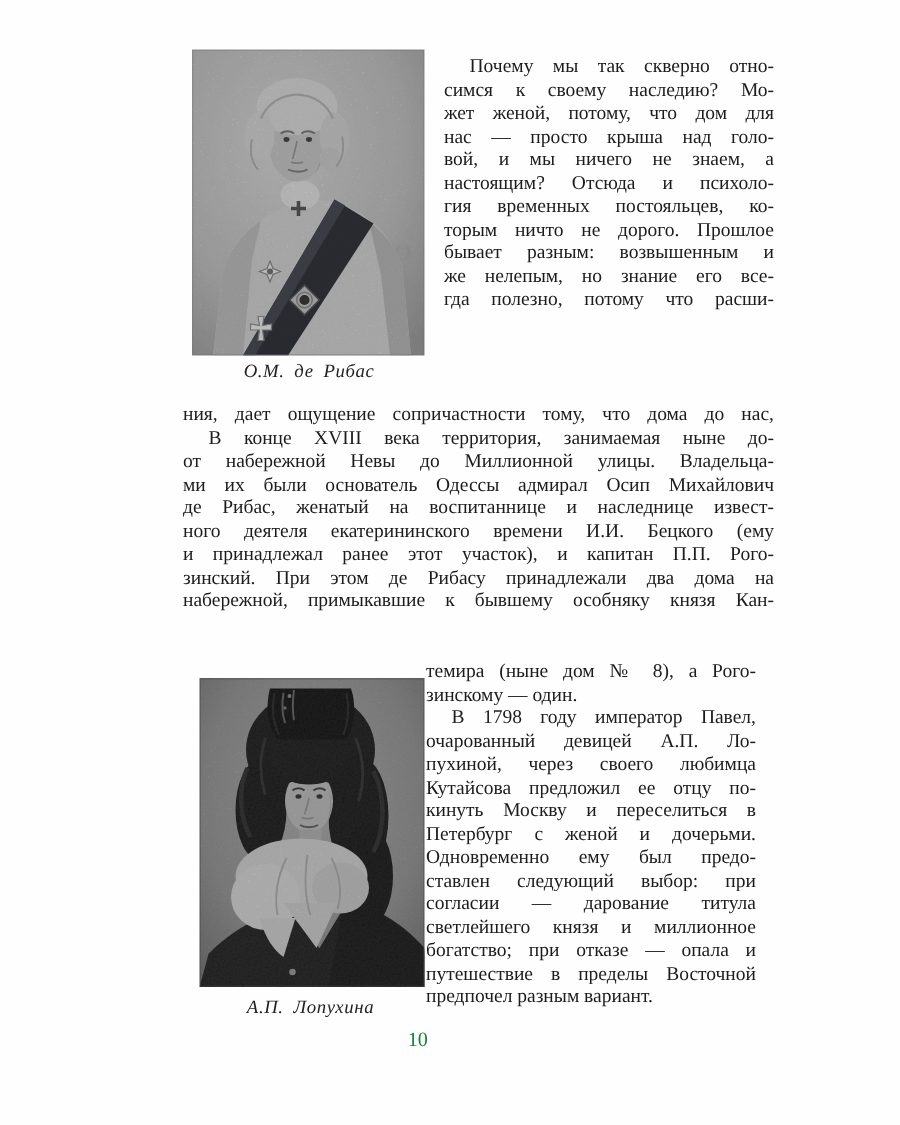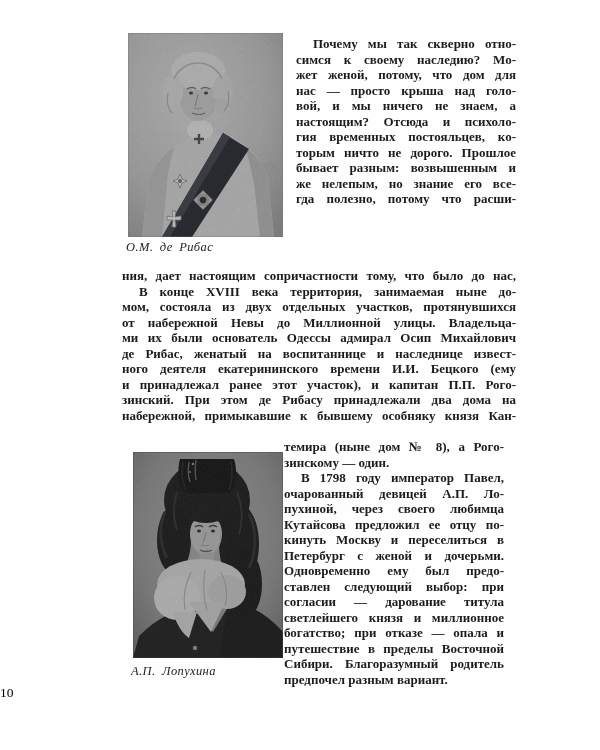--- a/index.html
+++ b/index.html
@@ -1,44 +1,44 @@
 <!DOCTYPE html>
 <html><head>
 <meta charset="utf-8">
 <style>
   html,body { margin:0; padding:0; background:#ffffff; }
   .page {
     position:relative; width:600px; height:750px; background:#fefefe;
     font-family:"Liberation Serif","DejaVu Serif",serif; color:#1c1c1c;
     overflow:hidden;
   }
-  .tblock { position:absolute;font-weight:bold; }
+  .tblock { position:absolute; }
   .tblock .line {
     height:15.5px; line-height:15.6px; font-size:13px;
     text-align:justify; text-align-last:justify;
     overflow:hidden; white-space:normal;
   }
   .tblock .line.pend { text-align-last:left; }
   .tblock .line.ind  { padding-left:17px; }
   .col1 { left:296px; top:36px;  width:220px; }
   .full { left:122px; top:268px; width:394px; }
   .col2 { left:284px; top:439px; width:220px; }
   .fig  { position:absolute; margin:0; padding:0; line-height:0; }
   .fig1 { left:128px; top:33px;  width:155px; height:204px; }
   .fig2 { left:133px; top:452px; width:150px; height:206px; }
   .fig svg { display:block; }
   .caption {
     position:absolute; font-style:italic; font-size:12.5px; color:#222;
-    letter-spacing:0.4px; word-spacing:3px; line-height:14px;
+    text-align:center; letter-spacing:0.4px; word-spacing:3px; line-height:14px;
   }
   .cap1 { left:126px; top:240px; width:160px; }
   .cap2 { left:131px; top:664px; width:152px; }
   .pagenum {
     position:absolute; left:0; top:685px; width:557px;
-    font-size:13.5px; color:#000000;
+    text-align:center; font-size:13.5px; color:#15803d;
   }
 </style>
 </head>
 <body>
 
 <div class="page">
 
   <figure class="fig fig1">
     <svg width="155" height="204" viewBox="0 0 155 204" xmlns="http://www.w3.org/2000/svg">
       <defs>
@@ -116,23 +116,22 @@
       <div class="line">вой, и мы ничего не знаем, а</div>
       <div class="line">настоящим? Отсюда и психоло-</div>
       <div class="line">гия временных постояльцев, ко-</div>
       <div class="line">торым ничто не дорого. Прошлое</div>
       <div class="line">бывает разным: возвышенным и</div>
       <div class="line">же нелепым, но знание его все-</div>
       <div class="line">гда полезно, потому что расши-</div>
     </div>
 
   <div class="tblock full">
-      <div class="line">ния, дает настоящим сопричастности тому, что было до нас,</div>
+      <div class="line">ния, дает ощущение сопричастности тому, что дома до нас,</div>
       <div class="line ind">В конце XVIII века территория, занимаемая ныне до-</div>
-      <div class="line">мом, состояла из двух отдельных участков, протянувшихся</div>
       <div class="line">от набережной Невы до Миллионной улицы. Владельца-</div>
       <div class="line">ми их были основатель Одессы адмирал Осип Михайлович</div>
       <div class="line">де Рибас, женатый на воспитаннице и наследнице извест-</div>
       <div class="line">ного деятеля екатерининского времени И.И. Бецкого (ему</div>
       <div class="line">и принадлежал ранее этот участок), и капитан П.П. Рого-</div>
       <div class="line">зинский. При этом де Рибасу принадлежали два дома на</div>
       <div class="line">набережной, примыкавшие к бывшему особняку князя Кан-</div>
     </div>
 
   <div class="tblock col2">
@@ -143,21 +142,20 @@
       <div class="line">пухиной, через своего любимца</div>
       <div class="line">Кутайсова предложил ее отцу по-</div>
       <div class="line">кинуть Москву и переселиться в</div>
       <div class="line">Петербург с женой и дочерьми.</div>
       <div class="line">Одновременно ему был предо-</div>
       <div class="line">ставлен следующий выбор: при</div>
       <div class="line">согласии — дарование титула</div>
       <div class="line">светлейшего князя и миллионное</div>
       <div class="line">богатство; при отказе — опала и</div>
       <div class="line">путешествие в пределы Восточной</div>
-      <div class="line">Сибири. Благоразумный родитель</div>
       <div class="line pend">предпочел разным вариант.</div>
     </div>
 
   <figure class="fig fig2">
     <svg width="150" height="206" viewBox="0 0 150 206" xmlns="http://www.w3.org/2000/svg">
       <defs>
         <radialGradient id="p2bg" cx="50%" cy="40%" r="80%">
           <stop offset="0%" stop-color="#b3b3b3"></stop>
           <stop offset="60%" stop-color="#999999"></stop>
           <stop offset="100%" stop-color="#6f6f6f"></stop>

